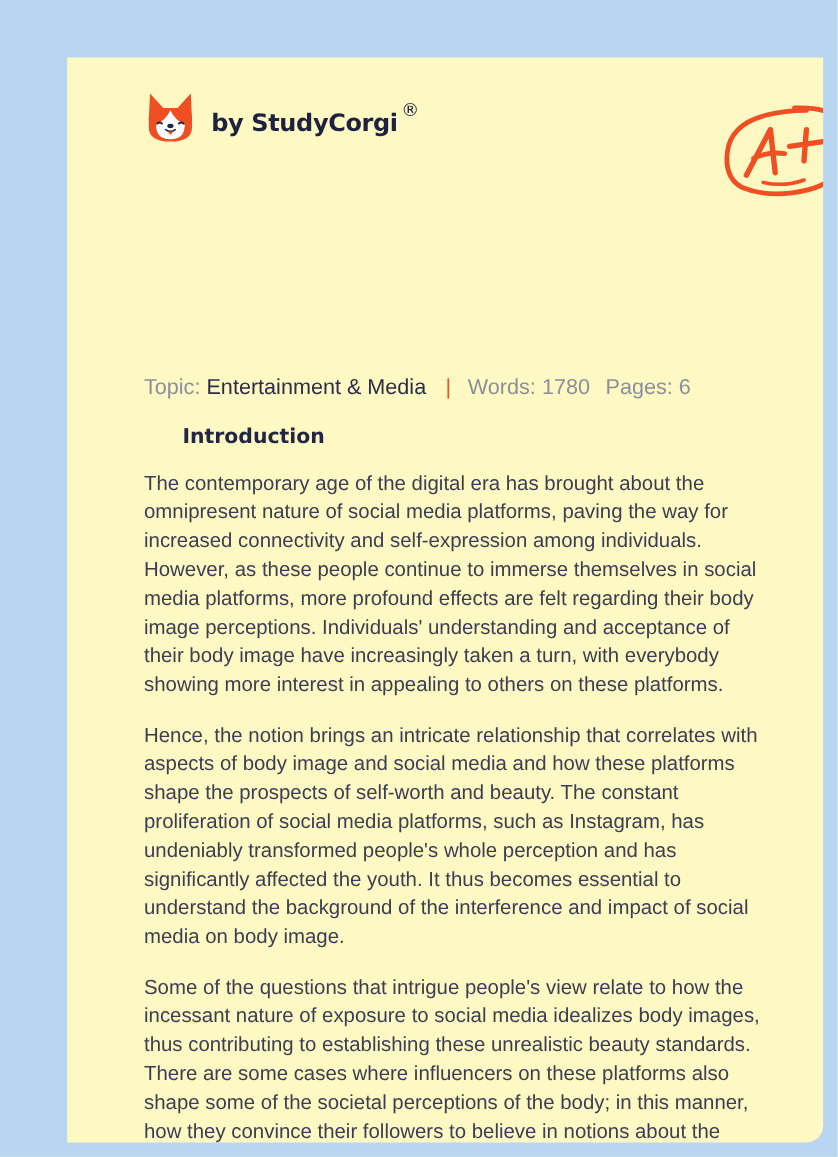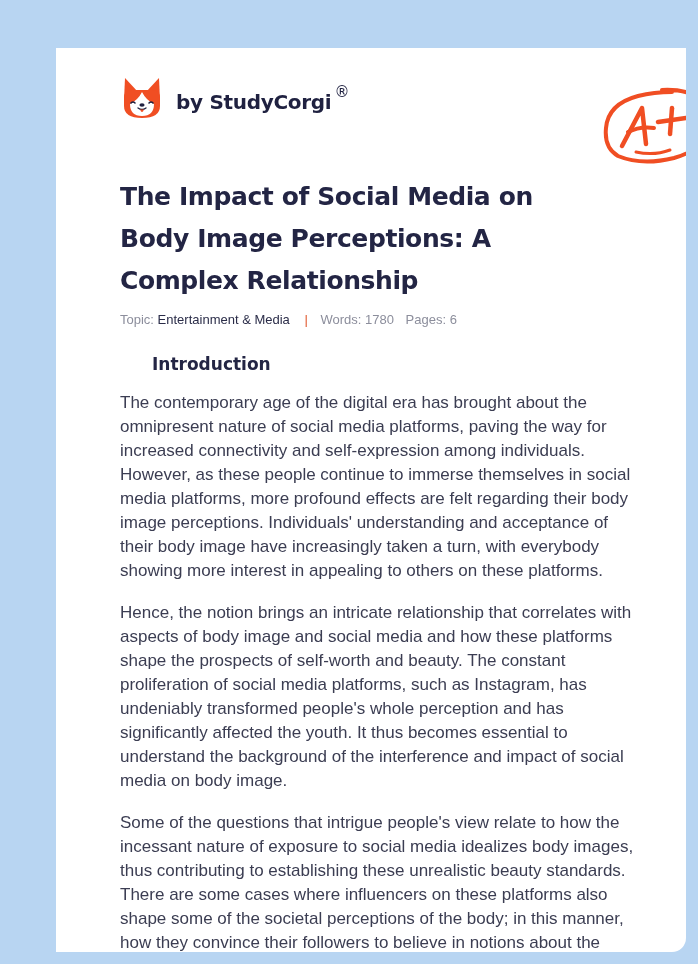--- a/index.html
+++ b/index.html
@@ -6,21 +6,21 @@
     html, body { width: 698px; height: 964px; overflow: hidden; }
     body {
       background: #B8D5F2;
       font-family: "Liberation Sans", sans-serif;
       position: relative;
     }
     .card {
       position: absolute;
       left: 56px; top: 48px;
       width: 630px; height: 904px;
-      background: #ffffff;
+      background: #fef9c3;
       border-bottom-right-radius: 14px;
       overflow: hidden;
     }
     .header {
       position: absolute;
       left: 64px; top: 28px;
       width: 530px; height: 70px;
     }
     .logo {
       position: absolute; left: 2px; top: 0px;
@@ -57,21 +57,21 @@
       font-family: "DejaVu Sans", sans-serif;
       font-weight: bold;
       font-size: 25px;
       line-height: 42px;
       color: #232544;
       letter-spacing: -0.4px;
     }
     .meta {
       position: absolute;
       left: 64px; top: 264px;
-      font-size: 13px;
+      font-size: 18px;
       color: #8C8E9C;
       white-space: nowrap;
     }
     .meta .val { color: #2A2C48; }
     .meta .sep { color: #E0572C; margin: 0 9px 0 11px; }
     .meta .gap { margin-right: 8px; }
     .section-h {
       position: absolute;
       left: 64px; top: 306px;
       font-family: "DejaVu Sans", sans-serif;
@@ -122,21 +122,20 @@
     <svg class="grade" viewBox="0 0 112 82">
       <path d="M60 4 Q104 2 106 32 Q108 62 72 72 Q40 80 16 70 Q2 62 4 42 Q6 18 36 10 Q52 6 70 6" stroke="#F04E23" stroke-width="4" fill="none" stroke-linecap="round"></path>
       <path d="M20 60 L40 22 L44 58" stroke="#F04E23" stroke-width="4.5" fill="none" stroke-linecap="round" stroke-linejoin="round"></path>
       <path d="M26 46 Q38 40 52 42" stroke="#F04E23" stroke-width="4" fill="none" stroke-linecap="round"></path>
       <path d="M70 22 L68 48" stroke="#F04E23" stroke-width="4.5" fill="none" stroke-linecap="round"></path>
       <path d="M56 36 L84 32" stroke="#F04E23" stroke-width="4.5" fill="none" stroke-linecap="round"></path>
       <path d="M34 66 Q52 70 68 64" stroke="#F04E23" stroke-width="3" fill="none" stroke-linecap="round"></path>
     </svg>
   </div>
 
-  <h1 class="title">The Impact of Social Media on Body Image Perceptions: A Complex Relationship</h1>
 
   <div class="meta">
     <span>Topic:</span>
     <span class="val">Entertainment &amp; Media</span>
     <span class="sep">|</span>
     <span>Words:</span>
     <span class="gap">1780</span>
     <span>Pages:</span>
     <span>6</span>
   </div>

